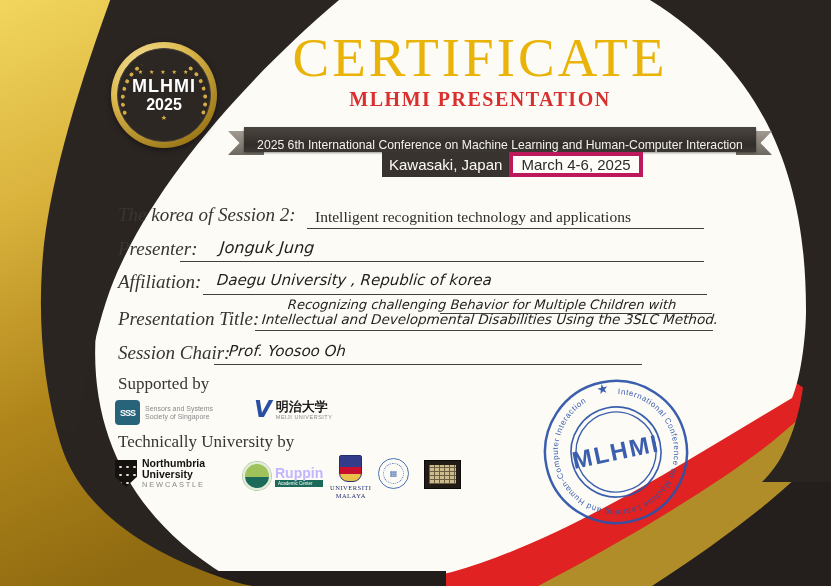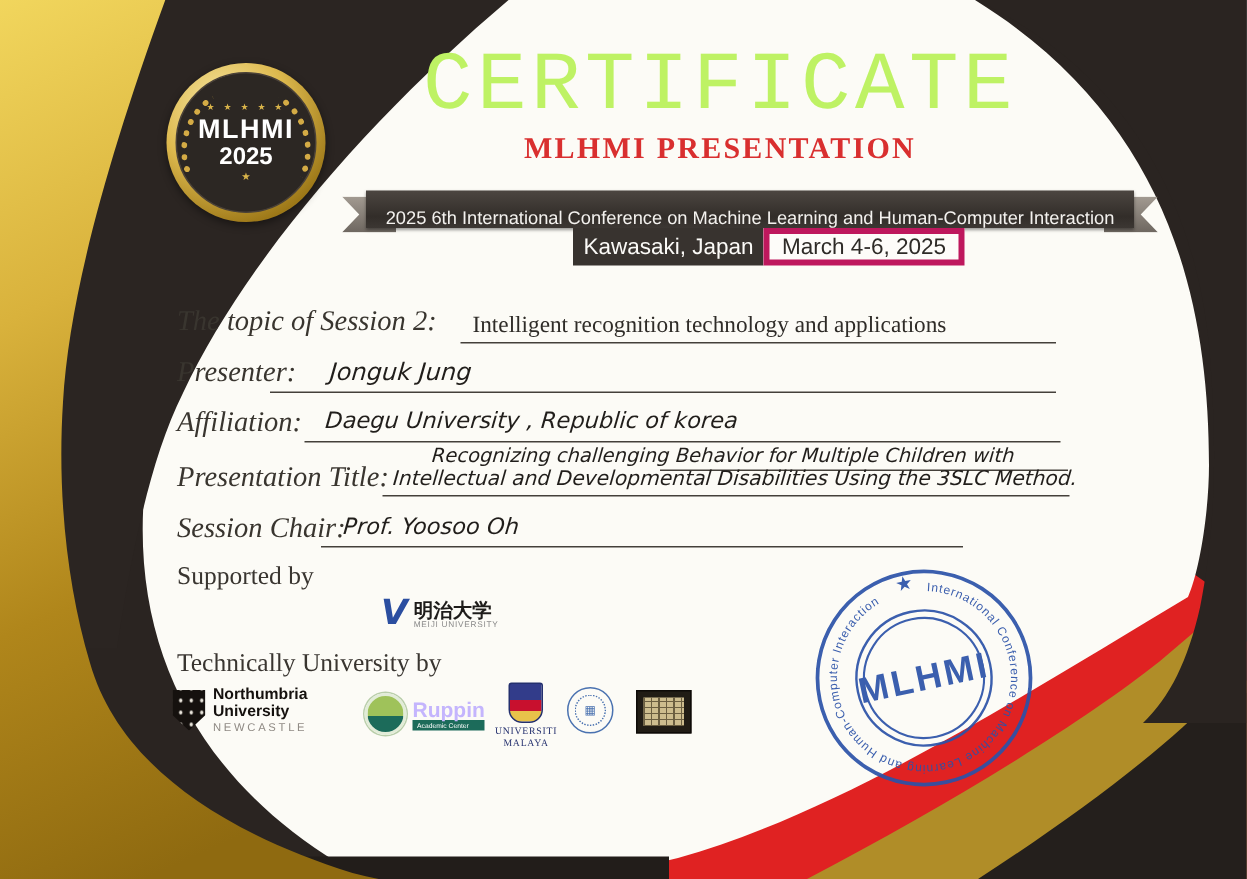--- a/index.html
+++ b/index.html
@@ -17,21 +17,21 @@
   .badge-stars{color:#d9b44a;font-size:6px;letter-spacing:2px;line-height:6px;margin-bottom:2px;font-family:"DejaVu Sans",sans-serif;}
   .badge-t1{color:#fff;font-family:"Liberation Sans",sans-serif;font-weight:bold;font-size:18px;letter-spacing:1px;line-height:19px;}
   .badge-t2{color:#fff;font-family:"Liberation Sans",sans-serif;font-weight:bold;font-size:16px;line-height:17px;}
   .badge-bstar{color:#d9b44a;font-size:7px;line-height:8px;margin-top:1px;font-family:"DejaVu Sans",sans-serif;}
   .laurel{position:absolute;width:64px;height:72px;border:4px dotted #d4ab45;border-radius:50%;top:9px;}
   .laurel.l{left:3px;border-top-color:transparent;border-right-color:transparent;border-bottom-color:transparent;transform:rotate(16deg);}
   .laurel.r{right:3px;border-top-color:transparent;border-left-color:transparent;border-bottom-color:transparent;transform:rotate(-16deg);}
 
   
   .cert-title{left:250px;top:26px;width:460px;text-align:center;font-size:55px;letter-spacing:3px;
-              color:#bef264;font-family:Liberation Mono, monospace;}
+              color:#eab308;font-family:Liberation Serif, serif;}
   .cert-sub{left:250px;top:88px;width:460px;text-align:center;font-size:20px;font-weight:bold;
             letter-spacing:1.5px;color:#d92f2f;font-family:"Liberation Serif",serif;}
 
   
   .ribbon-tail{top:131px;width:36px;height:24px;background:linear-gradient(180deg,#a29a91,#6e6760);}
   .ribbon-tail.l{left:228px;clip-path:polygon(100% 0,0 0,32% 50%,0 100%,100% 100%);}
   .ribbon-tail.r{left:736px;clip-path:polygon(0 0,100% 0,68% 50%,100% 100%,0 100%);}
   .ribbon-bar{left:244px;top:127px;width:512px;height:25px;background:linear-gradient(180deg,#4c4641,#322d29 70%,#3c3733);
               display:flex;align-items:flex-end;justify-content:center;box-shadow:0 1px 2px rgba(0,0,0,.4);}
   .ribbon-bar span{color:#f3f1ee;font-family:"Liberation Sans",sans-serif;font-size:12.2px;white-space:nowrap;}
@@ -137,21 +137,21 @@
   <div class="abs ribbon-tail r"></div>
   <div class="abs ribbon-bar">
     <span>2025 6th International Conference on Machine Learning and Human-Computer Interaction</span>
   </div>
 
   <div class="abs locrow">
     <div class="loc-dark">Kawasaki, Japan</div>
     <div class="loc-light">March 4-6, 2025</div>
   </div>
 
-  <div class="abs flabel" style="left:118px;top:204px;">The topic of Session 2:</div>
+  <div class="abs flabel" style="left:118px;top:204px;">The korea of Session 2:</div>
   <div class="abs fvalue" style="left:315px;top:208px;">Intelligent recognition technology and applications</div>
   <div class="abs fline" style="left:307px;top:228px;width:397px;"></div>
 
   <div class="abs flabel" style="left:118px;top:238px;">Presenter:</div>
   <div class="abs hw" style="left:220px;top:238px;font-size:16px;">Jonguk Jung</div>
   <div class="abs fline" style="left:180px;top:261px;width:524px;"></div>
 
   <div class="abs flabel" style="left:118px;top:271px;">Affiliation:</div>
   <div class="abs hw" style="left:217px;top:271px;font-size:15px;">Daegu University , Republic of korea</div>
   <div class="abs fline" style="left:203px;top:294px;width:504px;"></div>
@@ -160,20 +160,27 @@
   <div class="abs fline" style="left:440px;top:313px;width:272px;"></div>
   <div class="abs flabel" style="left:118px;top:308px;">Presentation Title:</div>
   <div class="abs hw" style="left:262px;top:311px;font-size:13.5px;">Intellectual and Developmental Disabilities Using the 3SLC Method.</div>
   <div class="abs fline" style="left:255px;top:330px;width:458px;"></div>
 
   <div class="abs flabel" style="left:118px;top:342px;">Session Chair:</div>
   <div class="abs hw" style="left:229px;top:342px;font-size:15px;">Prof. Yoosoo Oh</div>
   <div class="abs fline" style="left:214px;top:364px;width:428px;"></div>
 
   <div class="abs sec-label" style="left:118px;top:374px;">Supported by</div>
+  <div class="abs" style="left:115px;top:400px;display:flex;align-items:center;gap:5px;">
+    <div class="sss-cube">SSS</div>
+    <div>
+      <div class="logo-text-sm">Sensors and Systems</div>
+      <div class="logo-text-sm">Society of Singapore</div>
+    </div>
+  </div>
   <div class="abs" style="left:254px;top:398px;display:flex;align-items:center;gap:4px;">
     <div class="meiji-v">V</div>
     <div>
       <div class="meiji-cjk">明治大学</div>
       <div class="meiji-en">MEIJI UNIVERSITY</div>
     </div>
   </div>
 
   <div class="abs sec-label" style="left:118px;top:432px;">Technically University by</div>
   <div class="abs" style="left:115px;top:458px;display:flex;align-items:center;gap:5px;">

